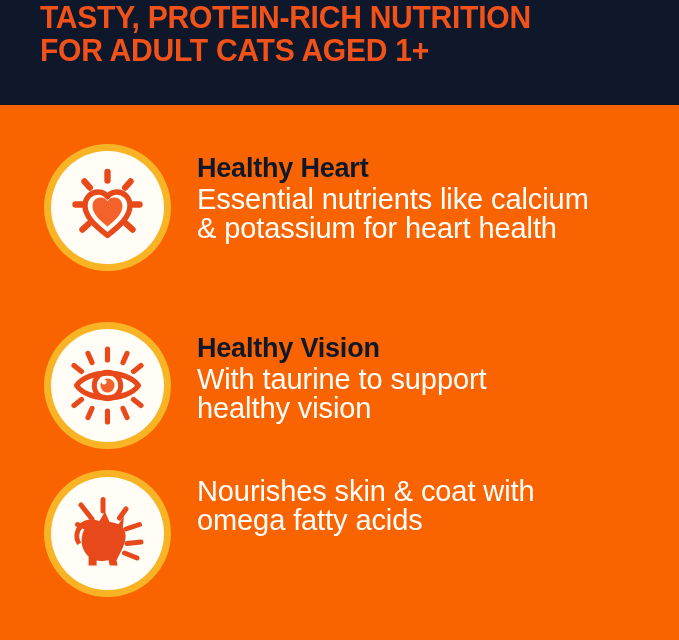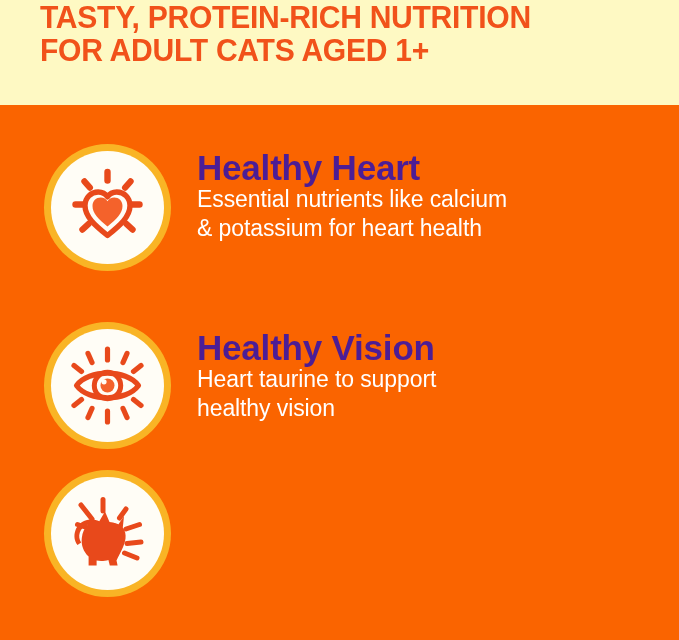--- a/index.html
+++ b/index.html
@@ -20,21 +20,21 @@
     background: #FFFFFF;
   }
 
   
   .header-band {
     position: absolute;
     left: 0;
     top: 0;
     width: 679px;
     height: 133px;
-    background: #fef9c3;
+    background: #0f172a;
     box-sizing: border-box;
   }
   .headline {
     position: absolute;
     left: 40px;
     top: 1px;
     width: 620px;
     color: #F1521A;
     font-family: "Liberation Sans", sans-serif;
     font-weight: bold;
@@ -108,33 +108,33 @@
     height: 113px;
   }
 
   .copy {
     position: absolute;
     left: 197px;
     top: 0;
     width: 460px;
   }
   .feature-title {
-    color: #4c1d95;
+    color: #0f172a;
     font-family: "Liberation Sans", sans-serif;
     font-weight: bold;
-    font-size: 35px;
+    font-size: 27px;
     line-height: 34px;
     letter-spacing: -0.2px;
     white-space: nowrap;
   }
   .feature-desc {
     color: #FFFFFF;
     font-family: "Liberation Sans", sans-serif;
     font-weight: normal;
-    font-size: 23px;
+    font-size: 29px;
     line-height: 29px;
     letter-spacing: -0.1px;
     white-space: pre-line;
   }
   .feature-1 .copy { top: 10px; }
   .feature-2 .copy { top: 12px; }
   .feature-3 .copy { top: 10px; }
 </style>
 </head>
 <body>
@@ -209,21 +209,21 @@
             </g>
             <path d="M25.5 56.5 C 37.5 40.0 75.5 40.0 87.5 56.5 C 75.5 73.0 37.5 73.0 25.5 56.5 Z" fill="none" stroke="#E8491B" stroke-width="5.2" stroke-linejoin="round"></path>
             <circle cx="56.5" cy="56.5" r="13.2" fill="none" stroke="#E8491B" stroke-width="5.0"></circle>
             <circle cx="56.5" cy="56.5" r="7.0" fill="#F4622B"></circle>
             <circle cx="53.0" cy="52.8" r="2.6" fill="#FFFDF6"></circle>
           </svg>
         </div>
       </div>
       <div class="copy">
         <div class="feature-title">Healthy Vision</div>
-        <div class="feature-desc">Heart taurine to support
+        <div class="feature-desc">With taurine to support
 healthy vision</div>
       </div>
     </div>
 
     <div class="feature feature-3">
       <div class="badge">
         <div class="ring"></div>
         <div class="disc"></div>
         <div class="glyph">
           <svg viewBox="0 0 113 113" xmlns="http://www.w3.org/2000/svg">
@@ -256,17 +256,19 @@
                      C 27.6 59.2 28.3 63.0 30.2 65.5
                      L 26.5 68.0
                      C 23.3 64.0 22.6 58.4 24.4 53.4
                      C 26.4 47.8 31.4 43.8 37.2 42.8
                      C 41.0 42.2 45.0 42.7 48.3 44.2
                      L 54.0 34.5 Z" fill="#E8491B"></path>
           </svg>
         </div>
       </div>
       <div class="copy">
+        <div class="feature-desc">Nourishes skin &amp; coat with
+omega fatty acids</div>
       </div>
     </div>
 
   </div>
 </div>
 
 </body></html>

